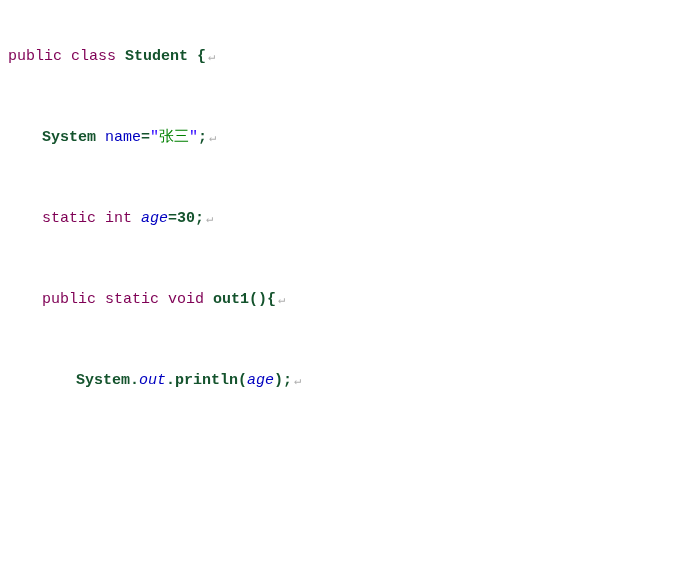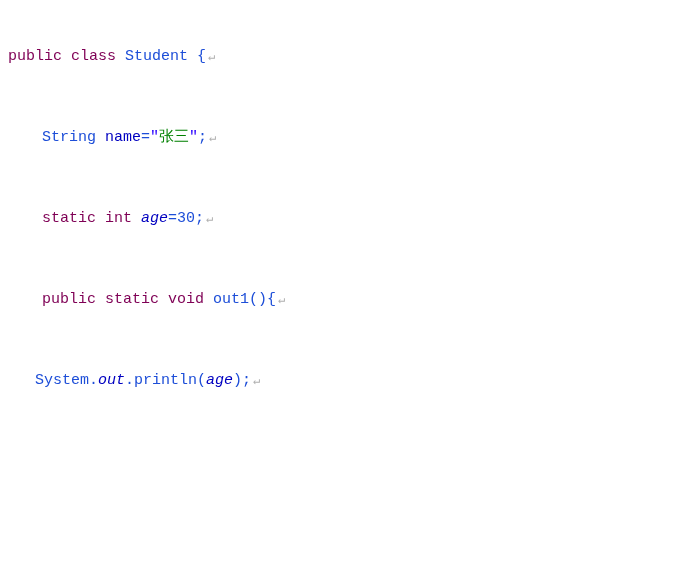--- a/index.html
+++ b/index.html
@@ -18,42 +18,42 @@
   .line {
     display: block;
     margin-bottom: 18px;
     padding-left: 8px;
   }
   .kw { color: #7f0055; font-weight: normal; }
   .field { color: #0000c0; }
   .staticfield { color: #0000c0; font-style: italic; text-align: right; }
   .str { color: #2a00ff; }
   .strgreen { color: #008000; font-weight: normal; }
-  .plain { color: #1d4ed8; }
+  .plain { color: #14532d; font-weight: bold; }
   .err {
     text-decoration-line: underline;
     text-decoration-style: wavy;
     text-decoration-color: #ff0000;
   }
   .ret {
     color: #b0b0b0;
     font-size: 12px;
     margin-left: 2px;
   }
   .indent1 { padding-left: 42px; }
-  .indent2 { padding-left: 35px; }
+  .indent2 { padding-left: 76px; }
 </style>
 </head>
 <body>
 
 <div class="code">
 
 <span class="line"><span class="kw">public</span> <span class="kw">class</span> <span class="plain">Student</span><span class="plain"> {</span><span class="ret">↵</span></span>
 
-<span class="line indent1"><span class="plain">String</span> <span class="field">name</span><span class="plain">=</span><span class="str">"</span><span class="strgreen">张三</span><span class="str">"</span><span class="plain">;</span><span class="ret">↵</span></span>
+<span class="line indent1"><span class="plain">System</span> <span class="field">name</span><span class="plain">=</span><span class="str">"</span><span class="strgreen">张三</span><span class="str">"</span><span class="plain">;</span><span class="ret">↵</span></span>
 
 <span class="line indent1"><span class="kw">static</span> <span class="kw">int</span> <span class="staticfield">age</span><span class="plain">=30;</span><span class="ret">↵</span></span>
 
 <span class="line indent1"><span class="kw">public</span> <span class="kw">static</span> <span class="kw">void</span><span class="plain"> out1(){</span><span class="ret">↵</span></span>
 
 <span class="line indent2"><span class="plain">System.</span><span class="staticfield">out</span><span class="plain">.println(</span><span class="staticfield">age</span><span class="plain">);</span><span class="ret">↵</span></span>
 
 
 
 

